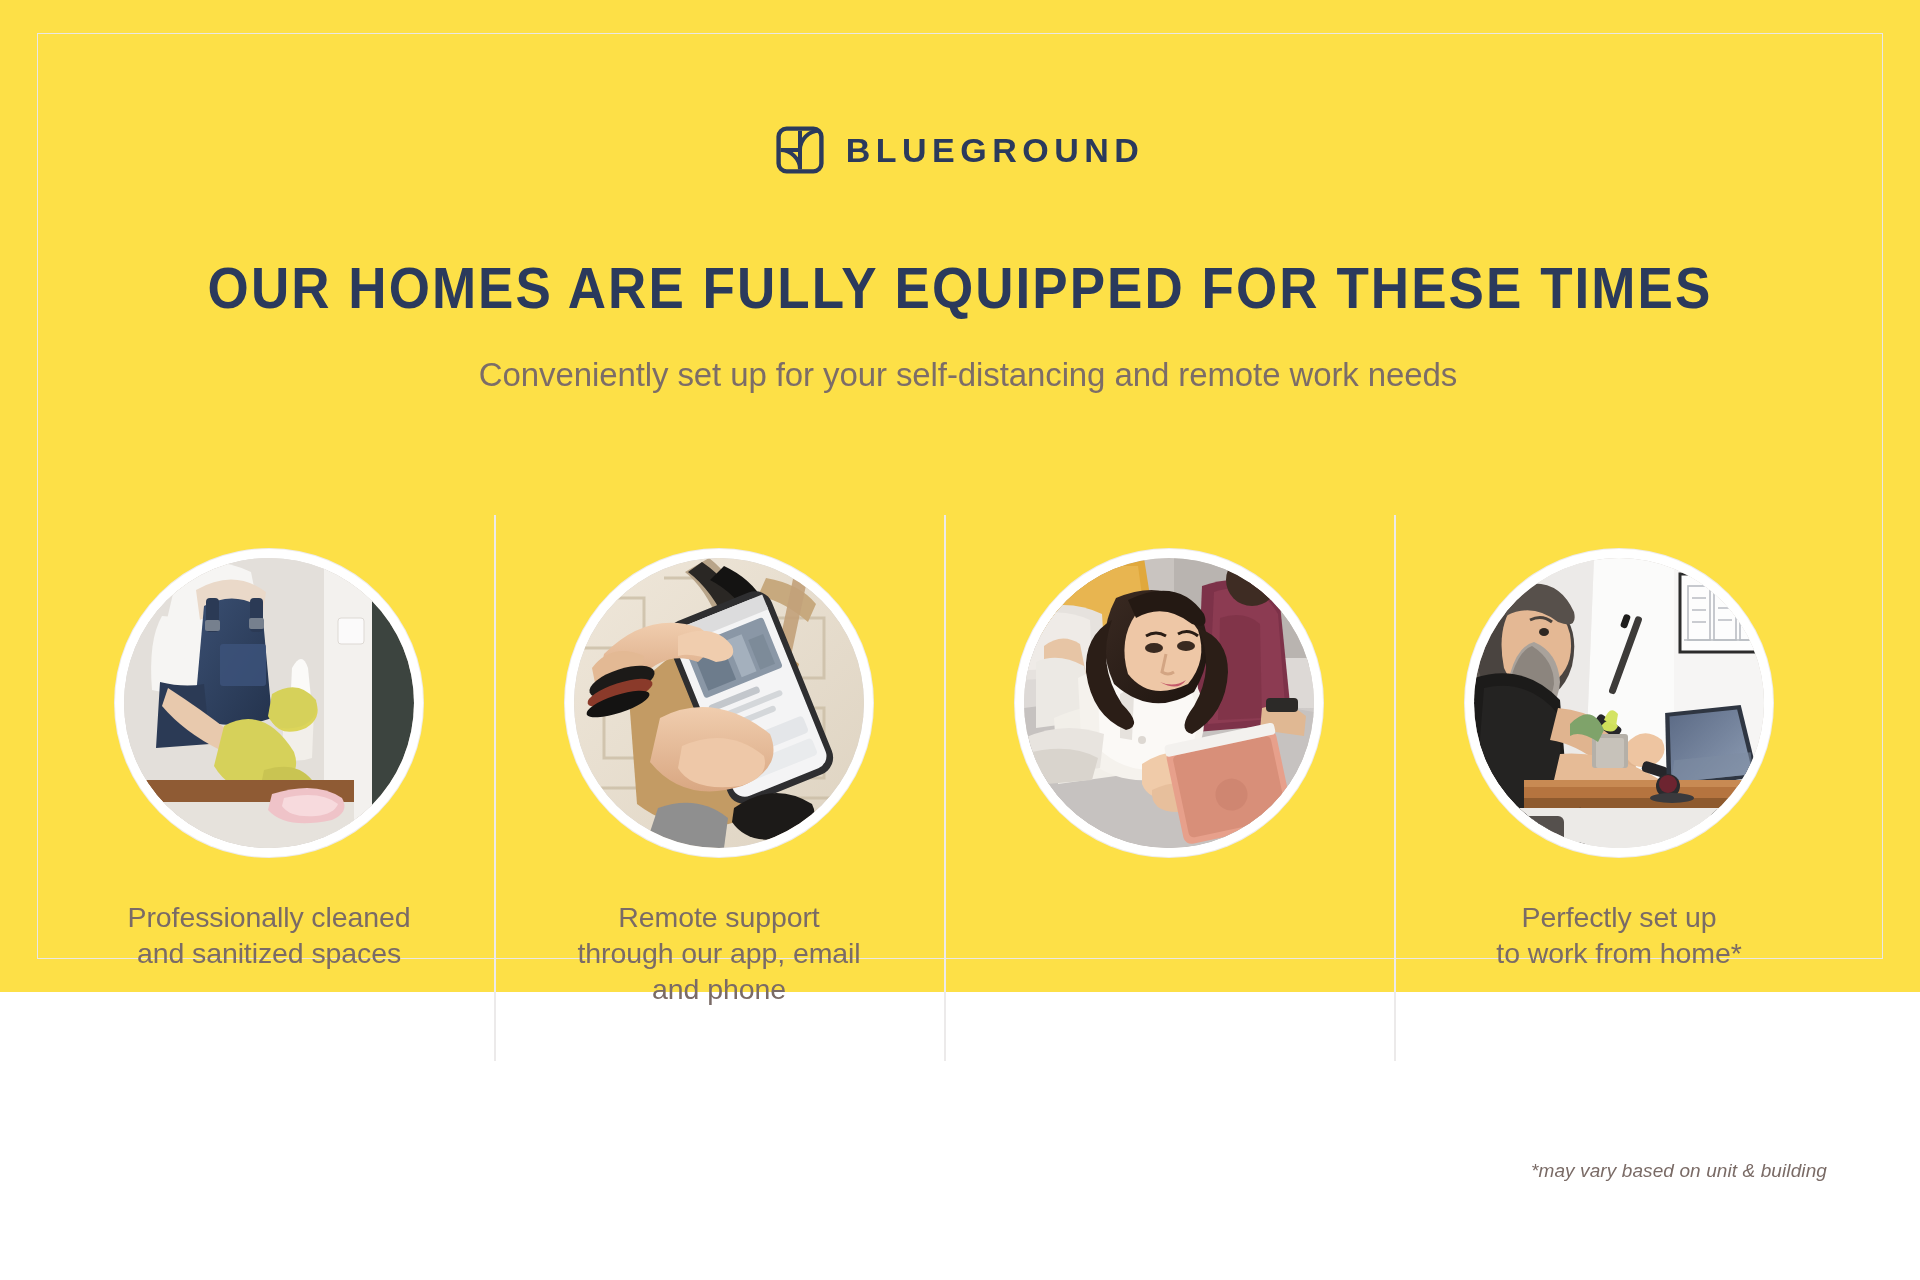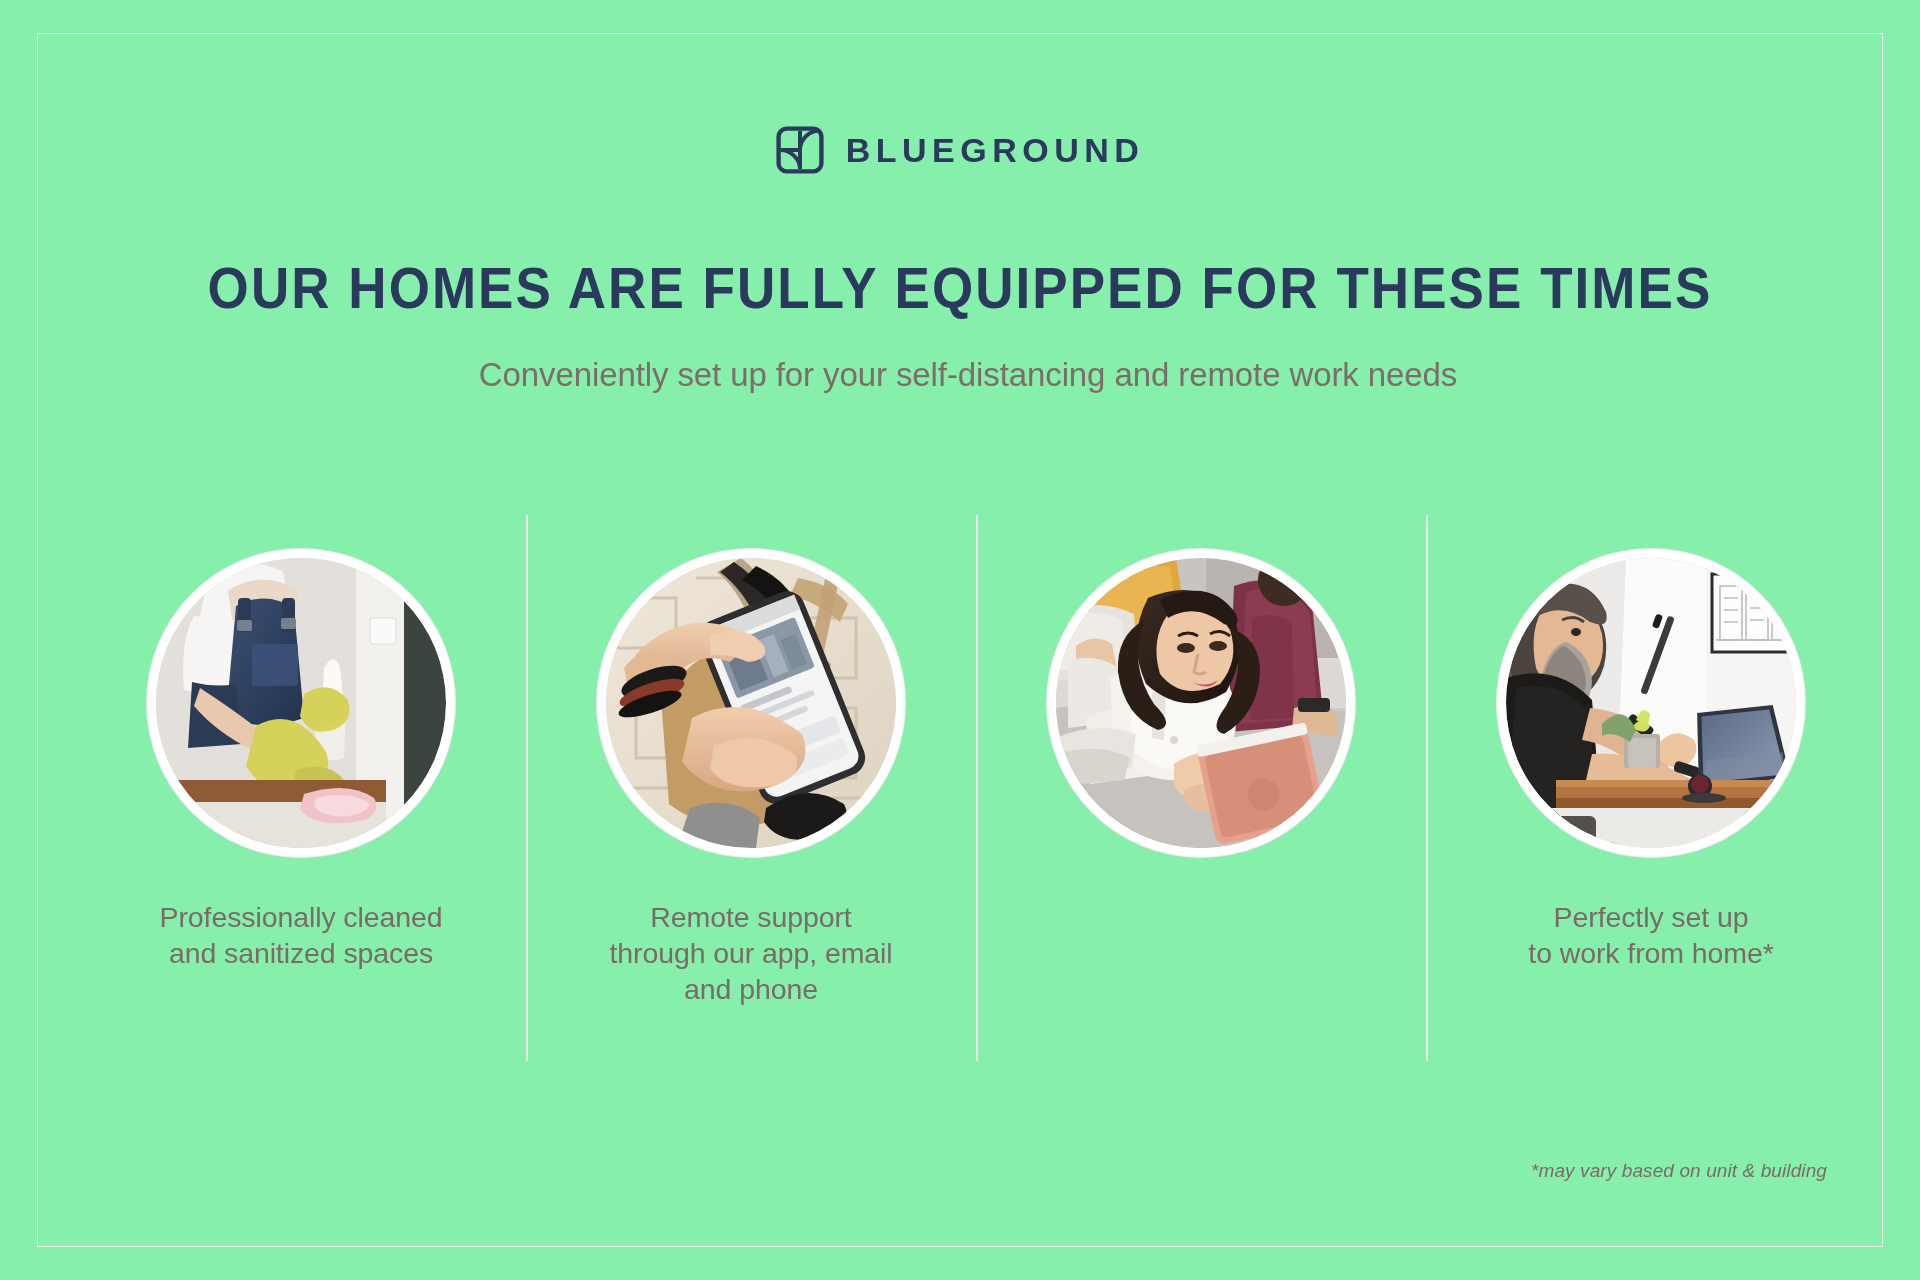--- a/index.html
+++ b/index.html
@@ -10,22 +10,22 @@
   body {
     width: 1920px;
     height: 1280px;
     font-family: "Liberation Sans", sans-serif;
     overflow: hidden;
   }
 
   .page {
     position: relative;
     width: 1920px;
-    height: 1280px;
-    background: #86efac;
+    height: 992px;
+    background: #fde047;
     box-sizing: border-box;
   }
 
   
   .frame {
     position: absolute;
     left: 37px;
     top: 33px;
     right: 37px;
     bottom: 33px;
@@ -85,21 +85,21 @@
     color: #7c6d68;
     font-weight: normal;
     letter-spacing: -0.1px;
     line-height: 1.2;
     white-space: nowrap;
   }
 
   
   .columns {
     position: absolute;
-    left: 76px;
+    left: 44px;
     top: 515px;
     width: 1800px;
     height: 550px;
     display: flex;
   }
   .col {
     position: relative;
     flex: 1 1 0;
     display: flex;
     flex-direction: column;

